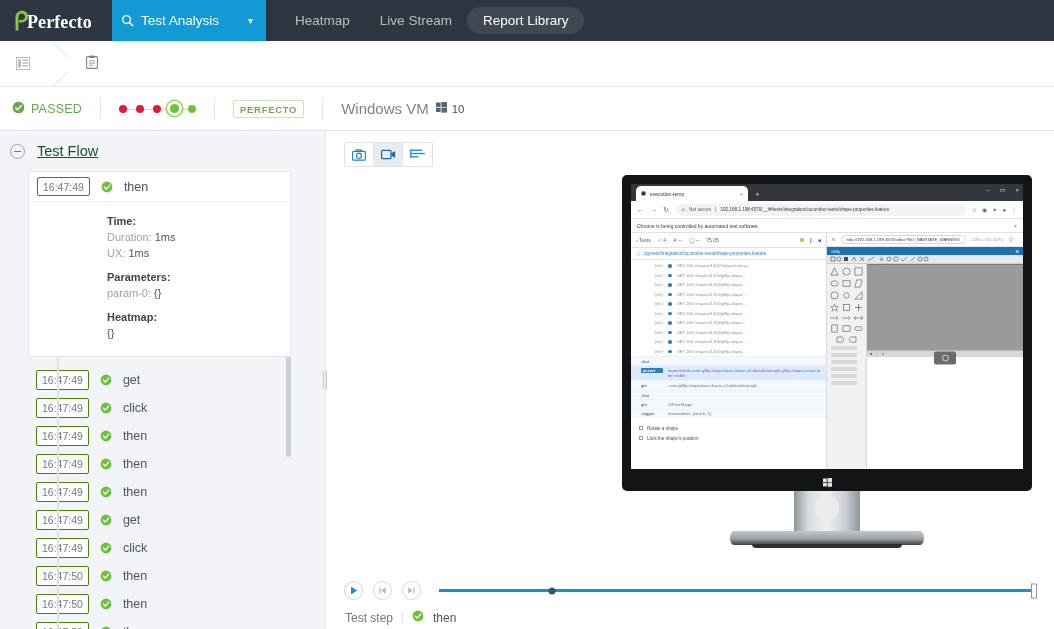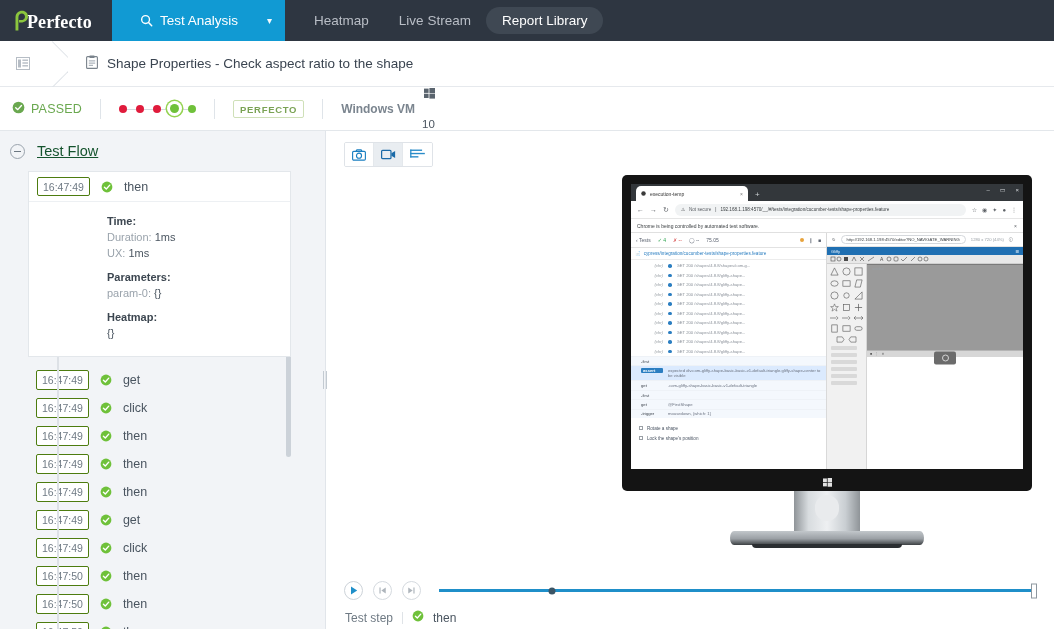--- a/index.html
+++ b/index.html
@@ -36,21 +36,21 @@
     font-family: "Liberation Serif", serif;
     font-weight: bold;
     font-size: 18px;
     letter-spacing: 0.1px;
     margin-left: -3px;
     margin-top: 4px;
   }
   .nav-active-tab {
     background: #119ad3;
     display: flex; align-items: center;
-    padding: 0 13px 0 28px;
+    padding: 0 13px 0 9px;
     color: #ffffff;
     font-size: 13.5px;
     gap: 7px;
     cursor: pointer;
   }
   .nav-active-tab .mag { display:flex; align-items:center; }
   .nav-caret {
     margin-left: 22px;
     font-size: 10px;
     opacity: .95;
@@ -167,28 +167,27 @@
     padding: 3px 6px 2px;
     font-weight: bold;
   }
   .st-date {
     color: #4b5560;
     font-size: 12px;
     margin-left: 12px;
   }
   .st-plat {
     color: #7b858f;
-    font-size: 12px;
-    font-weight: bold;
+    font-size: 15px;
   }
   .st-os {
     color: #4b5560;
     font-size: 11.5px;
     margin-left: 7px;
-    display: flex; align-items: flex-end; gap: 17px; flex-direction: column;
+    display: flex; align-items: flex-end; gap: 5px;
   }
 
   
   .body-wrap {
     display: flex;
     height: 498px;
     background: #f2f4f7;
   }
 
   
@@ -657,21 +656,20 @@
   <div class="bc-item">
     <span>
       <svg width="12" height="14" viewBox="0 0 12 14">
         <rect x="0.6" y="1.6" width="10.8" height="11.8" rx="1" fill="none" stroke="#7a838c" stroke-width="1.1"></rect>
         <rect x="3.4" y="0.5" width="5.2" height="2.4" rx="0.6" fill="#7a838c"></rect>
         <rect x="2.8" y="5.4" width="6.4" height="1" fill="#9aa3ac"></rect>
         <rect x="2.8" y="7.6" width="6.4" height="1" fill="#9aa3ac"></rect>
         <rect x="2.8" y="9.8" width="4.2" height="1" fill="#9aa3ac"></rect>
       </svg>
     </span>
-    <span class="bc-label">Shape Properties - Check aspect ratio to the shape</span>
   </div>
 </div>
 
 <div class="status-bar">
   <div class="st-passed">
     <span>
       <svg width="13" height="13" viewBox="0 0 14 14">
         <circle cx="7" cy="7" r="6.3" fill="#6aa84f"></circle>
         <path d="M4 7.2 L6.2 9.3 L10.2 4.8" fill="none" stroke="#fff" stroke-width="1.5" stroke-linecap="round" stroke-linejoin="round"></path>
       </svg>

